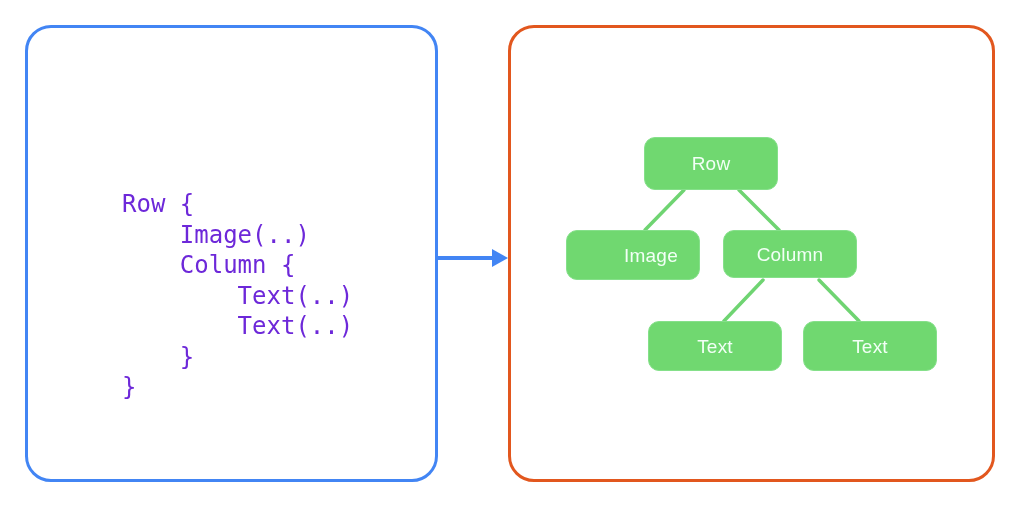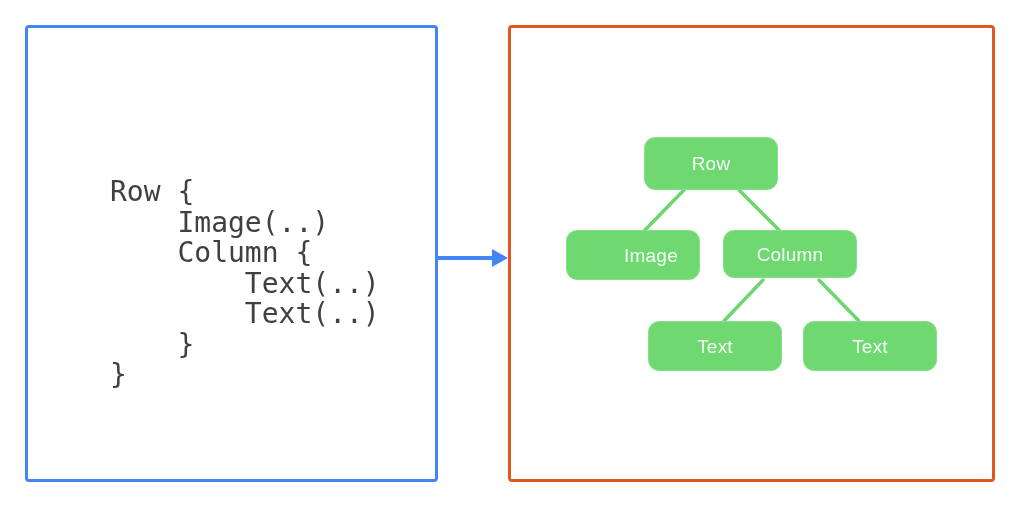--- a/index.html
+++ b/index.html
@@ -18,21 +18,21 @@
     width: 1014px;
     height: 506px;
     background: #ffffff;
   }
 
   
   .panel {
     position: absolute;
     box-sizing: border-box;
     background: #ffffff;
-    border-radius: 4px;
+    border-radius: 26px;
   }
   #code-panel {
     left: 25px;
     top: 25px;
     width: 413px;
     height: 457px;
     border: 3px solid #4285f4;
   }
   #tree-panel {
     left: 508px;
@@ -40,25 +40,25 @@
     width: 487px;
     height: 457px;
     border: 3px solid #e2571e;
   }
 
   
   #code-block {
     position: absolute;
     left: 78px;
     top: 145px;
-    margin: 4px;
+    margin: 16px;
     font-family: "DejaVu Sans Mono", "Liberation Mono", monospace;
-    font-size: 28px;
+    font-size: 24px;
     line-height: 30.5px;
-    color: #404040;
+    color: #6d28d9;
     white-space: pre;
     letter-spacing: 0px;
   }
 
   
   #arrow {
     position: absolute;
     left: 438px;
     top: 243px;
     width: 72px;

